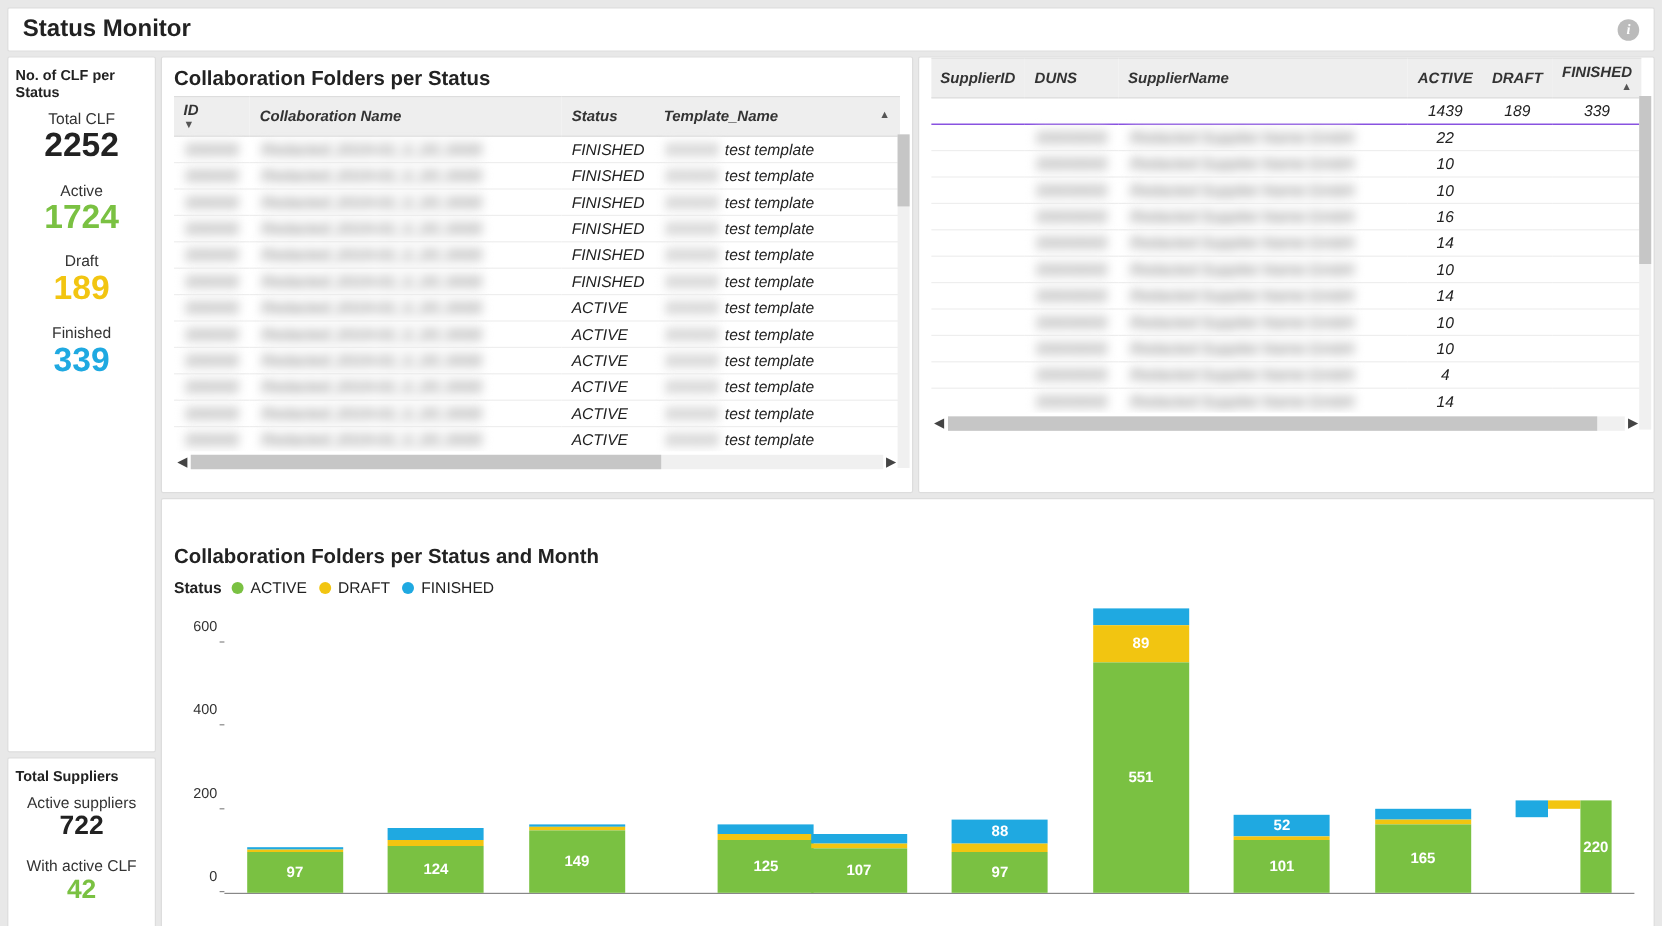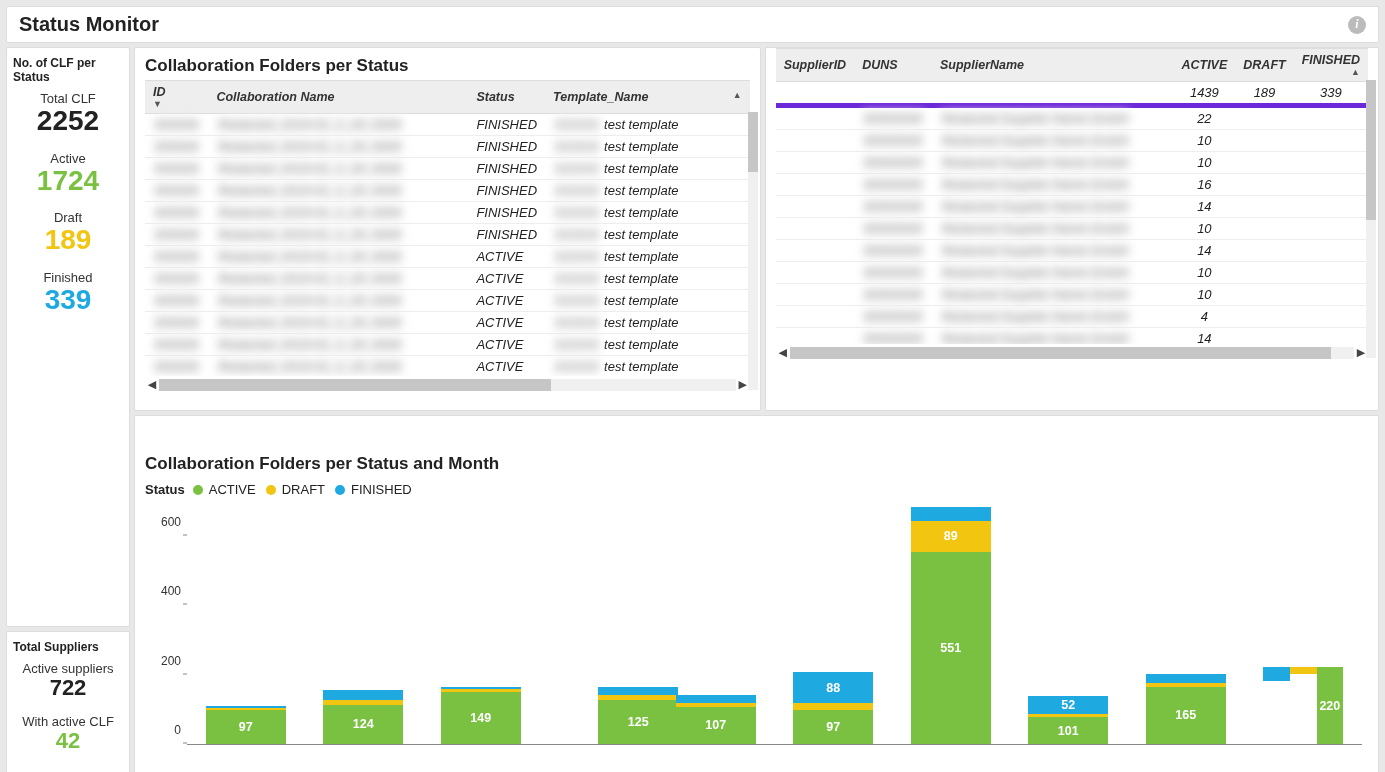--- a/index.html
+++ b/index.html
@@ -57,21 +57,21 @@
   .hscroll { display:flex; align-items:center; margin-top:2px; }
   .hscroll .arrow { width:14px; text-align:center; color:#444; font-size:11px; user-select:none;}
   .hscroll .track { flex:1; height:12px; background:#f0f0f0; position:relative; }
   .hscroll .thumb { position:absolute; height:12px; background:#c6c6c6; top:0; }
   .vscroll { position:absolute; right:2px; top:32px; bottom:20px; width:10px; background:#f0f0f0; }
   .vscroll .thumb { position:absolute; width:10px; background:#c6c6c6; }
   .caret-up { font-size:9px; color:#555; margin-left:4px;}
   .caret-down { font-size:9px; color:#555;}
   th.num, td.num { text-align:right; text-align:center;}
   .supplier-table td.num { text-align:center; }
-  .totals-row td { border-bottom:5px solid #6d28d9; font-weight:400;}
+  .totals-row td { border-bottom:1px solid #6d28d9; font-weight:400;}
   
   
   .chart-card { padding: 6px 10px 4px 10px; }
   .chart-title { font-weight:700; font-size:17px;margin-top:32px; }
   .legend { margin:8px 0 4px 0; font-size:13px; display:flex; align-items:center; gap:4px;}
   .legend .lbl { font-weight:600; margin-right:4px;}
   .swatch { width:10px; height:10px; border-radius:50%; display:inline-block; margin-right:2px;}
   .sw-active{background:#7ac142;} .sw-draft{background:#f2c511;} .sw-finished{background:#1fa9e1;}
   .chart-area { position:relative; height:270px; margin-left:42px; margin-right:6px;}
   .plot { position:absolute; left:0; right:0; top:0; bottom:26px; border-bottom:1px solid #888;}
@@ -436,21 +436,21 @@
                   <div class="bar" style="display: flex; flex-direction: column;">
                     <div class="seg fin" style="height: 8.71429px;"></div>
                     <div class="seg dra" style="height: 3.48571px;"></div>
                     <div class="seg act" style="height: 37.2971px;">
                       <span>107</span>
                     </div>
                   </div>
                 </div>
                 <div class="bar-slot">
                   <div class="bar" style="display: flex; flex-direction: column;">
-                    <div class="seg fin" style="height: 31px; margin-top: 47px;">
+                    <div class="seg fin" style="height: 20px; margin-top: 47px;">
                       <span>88</span>
                     </div>
                     <div class="seg dra" style="height: 6.97143px;"></div>
                     <div class="seg act" style="height: 33.8114px;">
                       <span>97</span>
                     </div>
                   </div>
                 </div>
                 <div class="bar-slot">
                   <div class="bar" style="display: flex; flex-direction: column;">
@@ -462,21 +462,21 @@
                       <span>551</span>
                     </div>
                   </div>
                 </div>
                 <div class="bar-slot">
                   <div class="bar" style="display: flex; flex-direction: column;">
                     <div class="seg fin" style="height: 18.1257px;">
                       <span>52</span>
                     </div>
                     <div class="seg dra" style="height: 2.78857px;"></div>
-                    <div class="seg act" style="height: 27px;">
+                    <div class="seg act" style="height: 44px;">
                       <span>101</span>
                     </div>
                   </div>
                 </div>
                 <div class="bar-slot">
                   <div class="bar" style="display: flex; flex-direction: column; border-radius: 10px;">
                     <div class="seg fin" style="height: 8.71429px;"></div>
                     <div class="seg dra" style="height: 3.48571px;"></div>
                     <div class="seg act" style="height: 57.5143px;">
                       <span>165</span>

